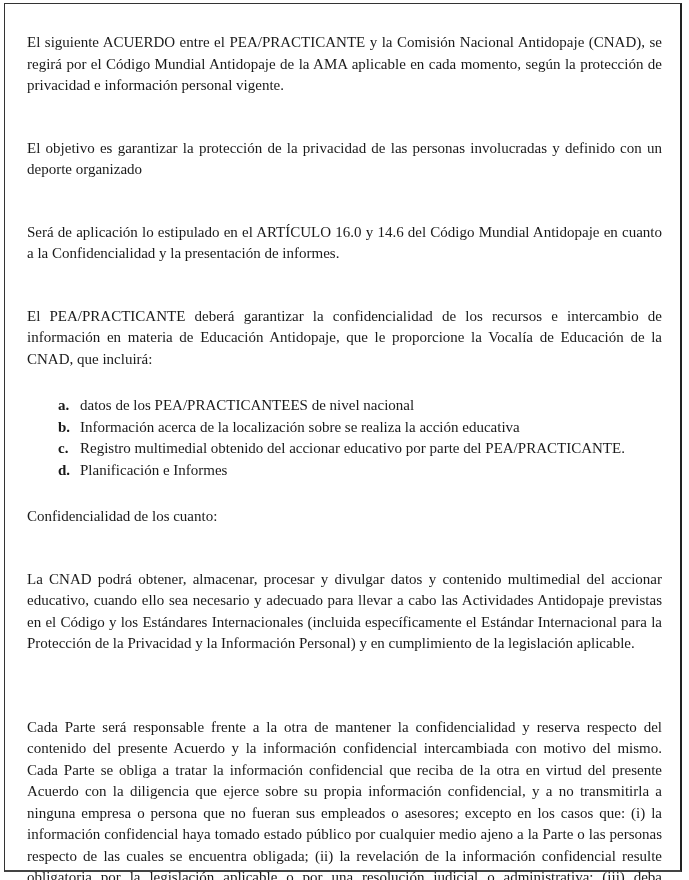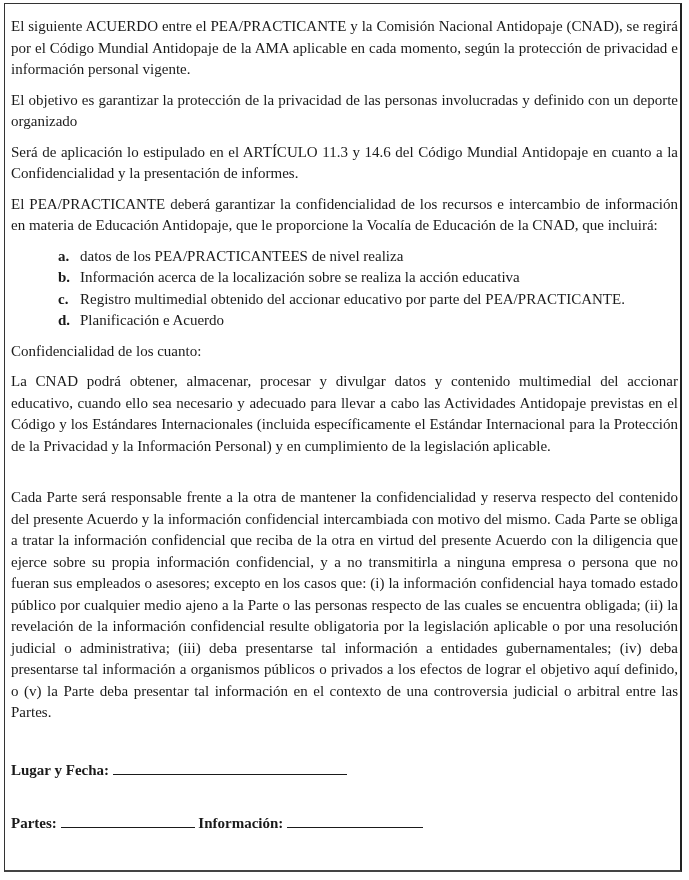--- a/index.html
+++ b/index.html
@@ -7,59 +7,59 @@
     .box {
       position: absolute; left: 4px; top: 3px; width: 678px; height: 869px;
       border: 1px solid #333; border-right: 2px solid #222; border-bottom: 2px solid #444;
       box-sizing: border-box;
     }
     .doc {
       position: absolute; left: 11px; top: 16px; width: 667px;
       font-family: "Liberation Serif", "DejaVu Serif", serif;
       font-size: 15px; line-height: 21.5px; color: #1a1a1a;
     }
-    .doc p { margin: 0; text-align: justify; }
+    .doc p { margin: 16px; text-align: justify; }
     .gap { height: 9px; }
     .gap-l { height: 30px; }
     ol.items { list-style: none; margin: 0; padding: 0 0 0 47px; }
     ol.items li { display: flex; line-height: 21.5px; }
     ol.items .mk { width: 22px; font-weight: bold; flex: none; }
     .sig { font-weight: bold; }
     .sig-line { display: inline-block; border-bottom: 1px solid #1a1a1a; height: 14px; vertical-align: baseline; }
   </style>
 </head>
 <body>
 
 <div class="box"></div>
 
 <div class="doc">
   <p>El siguiente ACUERDO entre el PEA/PRACTICANTE y la Comisión Nacional Antidopaje (CNAD), se regirá por el Código Mundial Antidopaje de la AMA aplicable en cada momento, según la protección de privacidad e información personal vigente.</p>
   <div class="gap"></div>
   <p>El objetivo es garantizar la protección de la privacidad de las personas involucradas y definido con un deporte organizado</p>
   <div class="gap"></div>
-  <p>Será de aplicación lo estipulado en el ARTÍCULO 11.3 y 14.6 del Código Mundial Antidopaje en cuanto a la Confidencialidad y la presentación de informes.</p>
+  <p>Será de aplicación lo estipulado en el ARTÍCULO 16.0 y 14.6 del Código Mundial Antidopaje en cuanto a la Confidencialidad y la presentación de informes.</p>
   <div class="gap"></div>
   <p>El PEA/PRACTICANTE deberá garantizar la confidencialidad de los recursos e intercambio de información en materia de Educación Antidopaje, que le proporcione la Vocalía de Educación de la CNAD, que incluirá:</p>
   <div class="gap"></div>
   <ol class="items">
     <li>
         <span class="mk">a.</span>
-        <span>datos de los PEA/PRACTICANTEES de nivel realiza</span>
+        <span>datos de los PEA/PRACTICANTEES de nivel nacional</span>
       </li>
     <li>
         <span class="mk">b.</span>
         <span>Información acerca de la localización sobre se realiza la acción educativa</span>
       </li>
     <li>
         <span class="mk">c.</span>
         <span>Registro multimedial obtenido del accionar educativo por parte del PEA/PRACTICANTE.</span>
       </li>
     <li>
         <span class="mk">d.</span>
-        <span>Planificación e Acuerdo</span>
+        <span>Planificación e Informes</span>
       </li>
   </ol>
   <div class="gap"></div>
   <p>Confidencialidad de los cuanto:</p>
   <div class="gap"></div>
   <p>La CNAD podrá obtener, almacenar, procesar y divulgar datos y contenido multimedial del accionar educativo, cuando ello sea necesario y adecuado para llevar a cabo las Actividades Antidopaje previstas en el Código y los Estándares Internacionales (incluida específicamente el Estándar Internacional para la Protección de la Privacidad y la Información Personal) y en cumplimiento de la legislación aplicable.</p>
   <div class="gap-l"></div>
   <p>Cada Parte será responsable frente a la otra de mantener la confidencialidad y reserva respecto del contenido del presente Acuerdo y la información confidencial intercambiada con motivo del mismo.  Cada Parte se obliga a tratar la información confidencial que reciba de la otra en virtud del presente Acuerdo con la diligencia que ejerce sobre su propia información confidencial, y a no transmitirla a ninguna empresa o persona que no fueran sus empleados o asesores; excepto en los casos que: (i) la información confidencial haya tomado estado público por cualquier medio ajeno a la Parte o las personas respecto de las cuales se encuentra obligada; (ii) la revelación de la información confidencial resulte obligatoria por la legislación aplicable o por una resolución judicial o administrativa; (iii) deba presentarse tal información a entidades gubernamentales; (iv) deba presentarse tal información a organismos públicos o privados a los efectos de lograr el objetivo aquí definido, o (v) la Parte deba presentar tal información en el contexto de una controversia judicial o arbitral entre las Partes.</p>
   <div style="height:36px"></div>
   <div class="sig">

